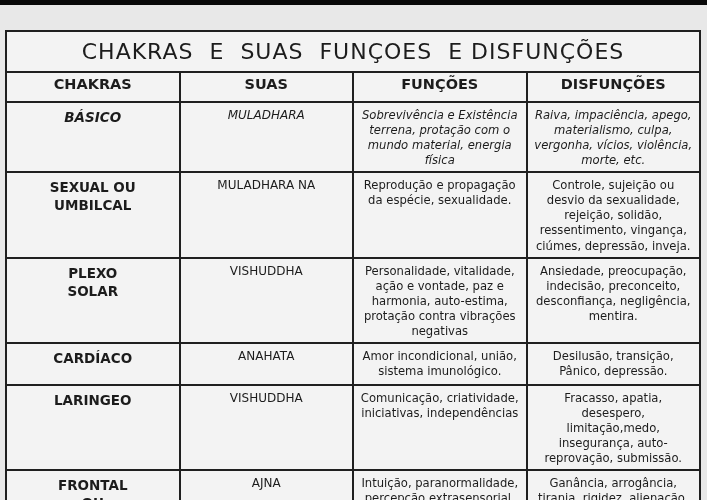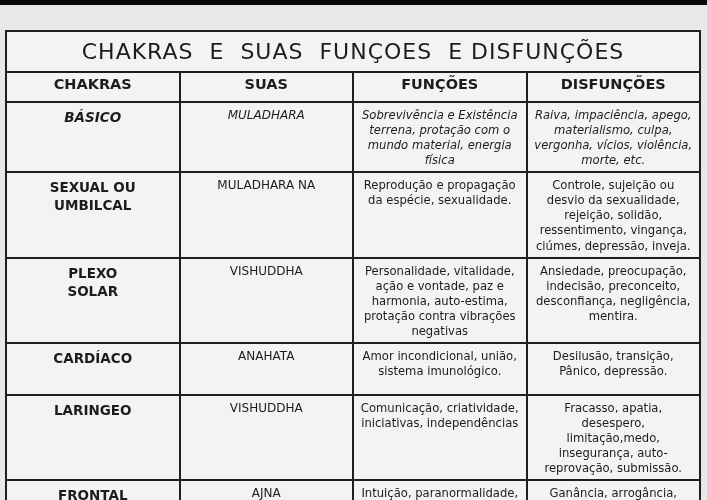--- a/index.html
+++ b/index.html
@@ -106,21 +106,21 @@
     </tr>
 
     <tr style="height:72px;border-radius:15px;">
       <td class="col-chakra w1">PLEXO
 SOLAR</td>
       <td class="col-nome w2">VISHUDDHA</td>
       <td class="col-text w3">Personalidade, vitalidade, ação e vontade, paz e harmonia, auto-estima, protação contra vibrações negativas</td>
       <td class="col-text w4">Ansiedade, preocupação, indecisão, preconceito, desconfiança, negligência, mentira.</td>
     </tr>
 
-    <tr style="height:52px;">
+    <tr style="height:42px;">
       <td class="col-chakra w1">CARDÍACO</td>
       <td class="col-nome w2">ANAHATA</td>
       <td class="col-text w3">Amor incondicional, união, sistema imunológico.</td>
       <td class="col-text w4">Desilusão, transição, Pânico, depressão.</td>
     </tr>
 
     <tr style="height:48px;">
       <td class="col-chakra w1">LARINGEO</td>
       <td class="col-nome w2">VISHUDDHA</td>
       <td class="col-text w3">Comunicação, criatividade, iniciativas, independências</td>

